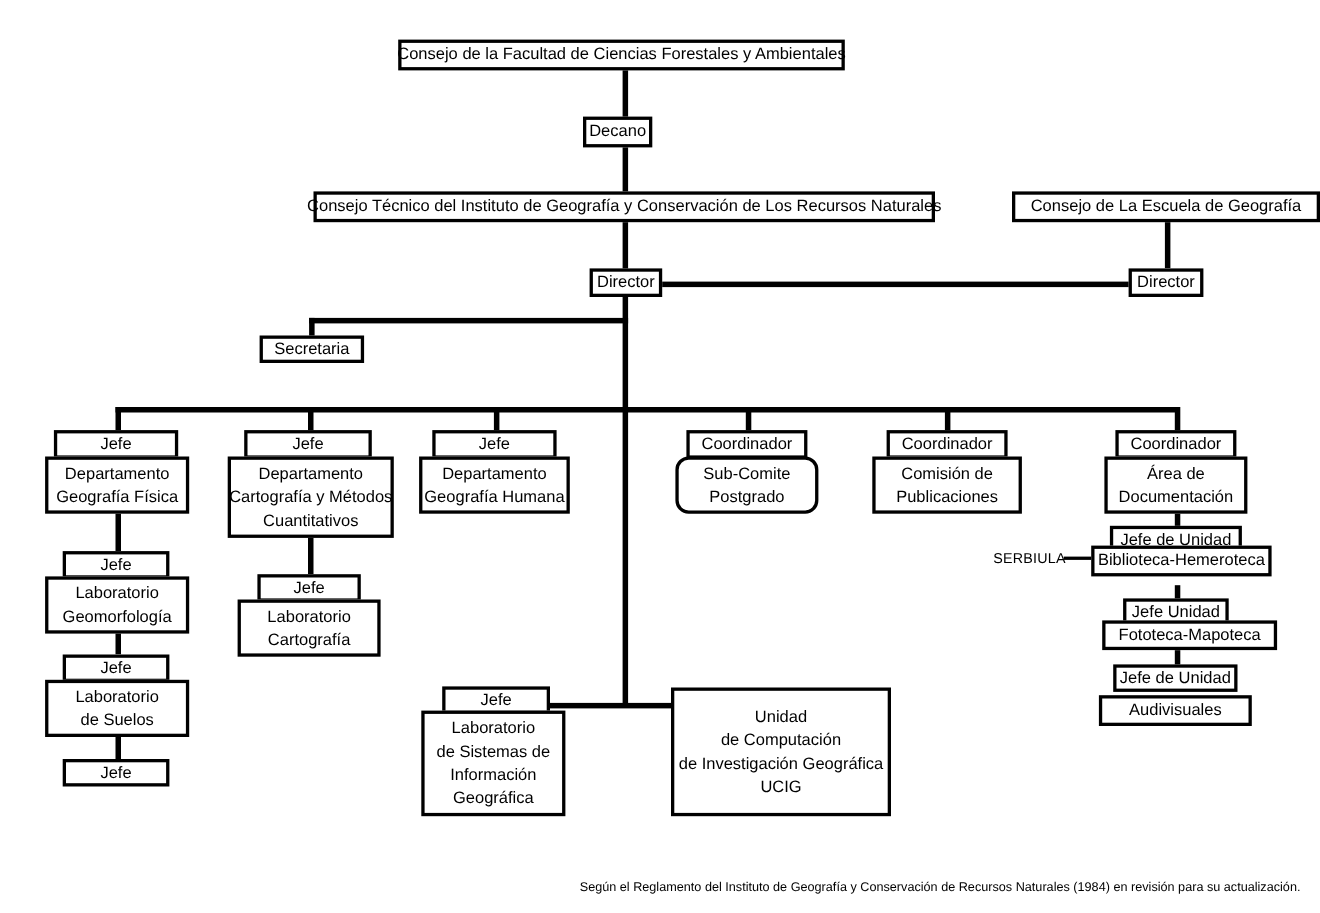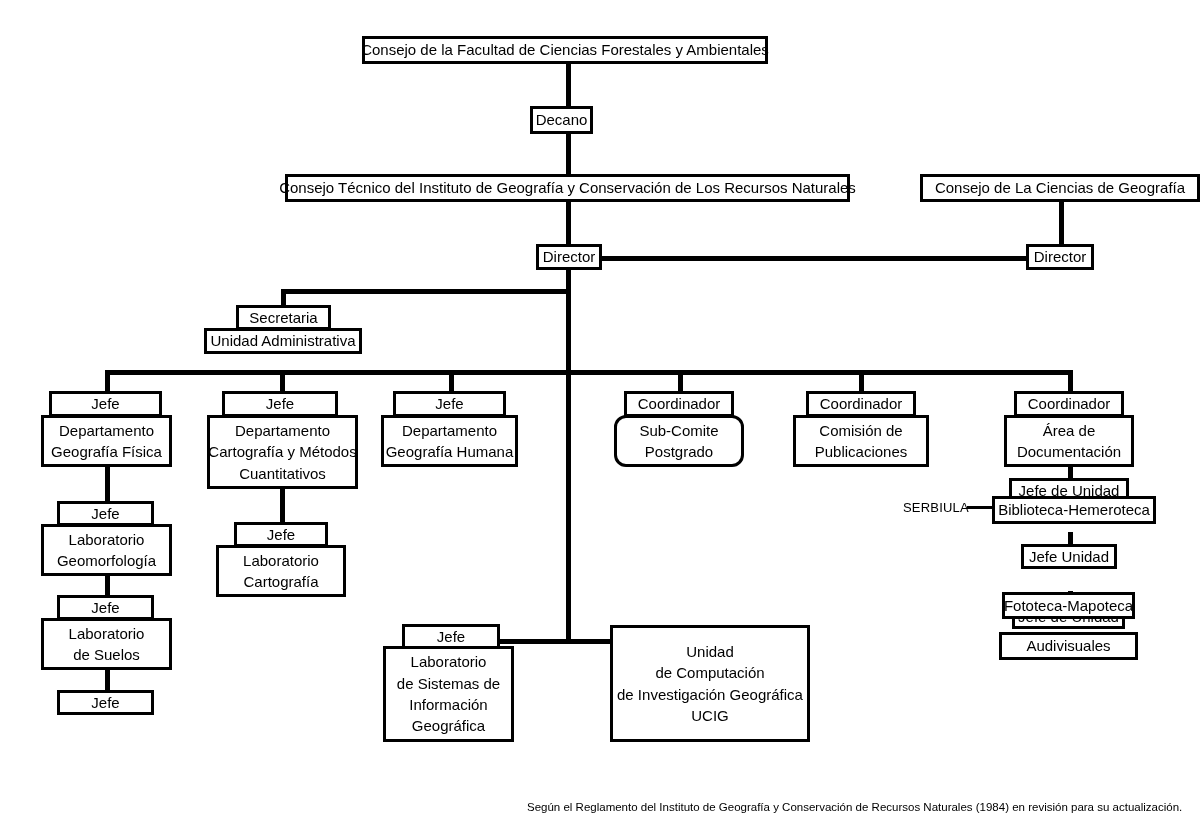--- a/index.html
+++ b/index.html
@@ -110,35 +110,32 @@
   </div>
 
   <div class="box body f15" style="left:530px; top:106px; width:63px; height:28px;">
     <span>Decano</span>
   </div>
 
   <div class="box body f15" style="left:285px; top:174px; width:565px; height:28px;">
     <span>Consejo Técnico del Instituto de Geografía y Conservación de Los Recursos Naturales</span>
   </div>
   <div class="box body f15" style="left:920px; top:174px; width:280px; height:28px;">
-    <span>Consejo de La Ciencias de Geografía</span>
+    <span>Consejo de La Escuela de Geografía</span>
   </div>
 
   <div class="box body f15" style="left:536px; top:244px; width:66px; height:26px;">
     <span>Director</span>
   </div>
   <div class="box body f15" style="left:1026px; top:244px; width:68px; height:26px;">
     <span>Director</span>
   </div>
 
   <div class="box hdr f15" style="left:236px; top:305px; width:95px; height:25px;">
     <span>Secretaria</span>
-  </div>
-  <div class="box body f15" style="left:204px; top:328px; width:158px; height:26px;">
-    <span>Unidad Administrativa</span>
   </div>
 
   <div class="box hdr f15" style="left:49px; top:391px; width:113px; height:26px;">
     <span>Jefe</span>
   </div>
   <div class="box body f15" style="left:41px; top:415px; width:131px; height:52px;">
     <span>Departamento</span>
     <span>Geografía Física</span>
   </div>
 
@@ -214,21 +211,21 @@
   <div class="box hdr f15" style="left:1009px; top:478px; width:120px; height:25px;">
     <span>Jefe de Unidad</span>
   </div>
   <div class="box body f15" style="left:992px; top:496px; width:164px; height:28px;">
     <span>Biblioteca-Hemeroteca</span>
   </div>
 
   <div class="box hdr f15" style="left:1021px; top:544px; width:96px; height:25px;">
     <span>Jefe Unidad</span>
   </div>
-  <div class="box body f15" style="left:1002px; top:564px; width:133px; height:27px;margin-top:28px;">
+  <div class="box body f15" style="left:1002px; top:564px; width:159px; height:27px;">
     <span>Fototeca-Mapoteca</span>
   </div>
 
   <div class="box hdr f15" style="left:1012px; top:604px; width:113px; height:25px;">
     <span>Jefe de Unidad</span>
   </div>
   <div class="box body f15" style="left:999px; top:632px; width:139px; height:28px;">
     <span>Audivisuales</span>
   </div>
 

